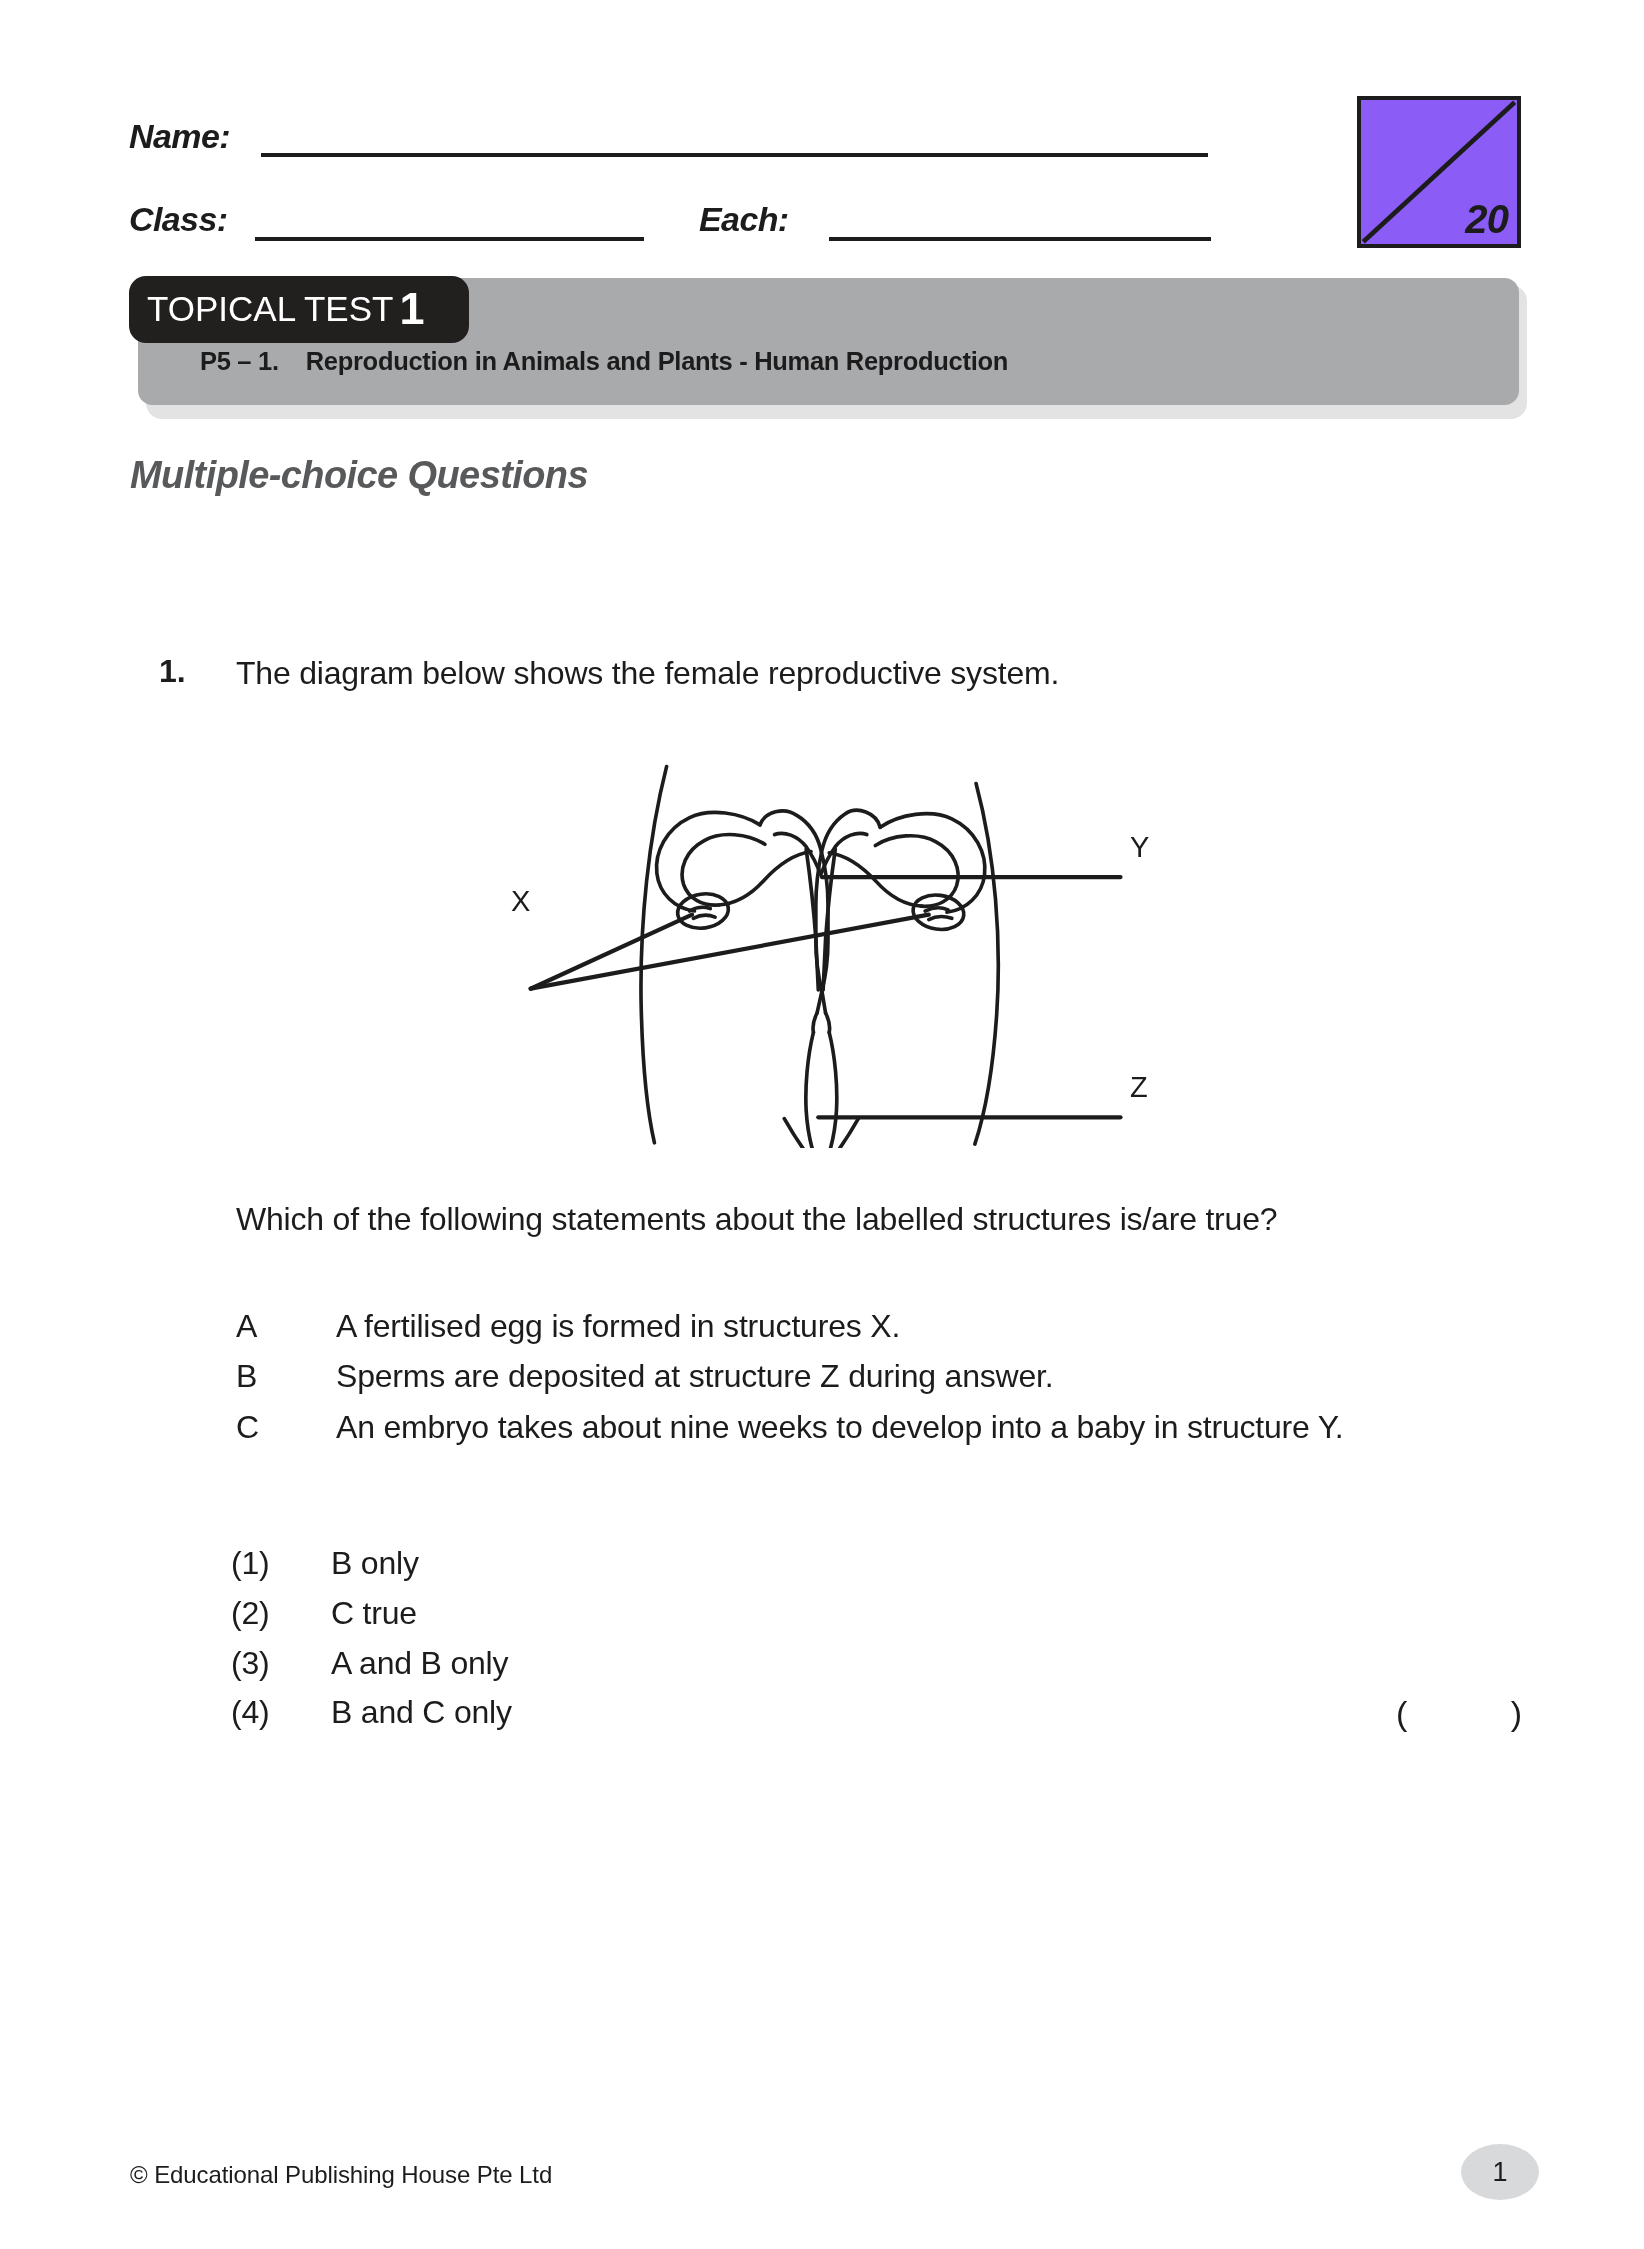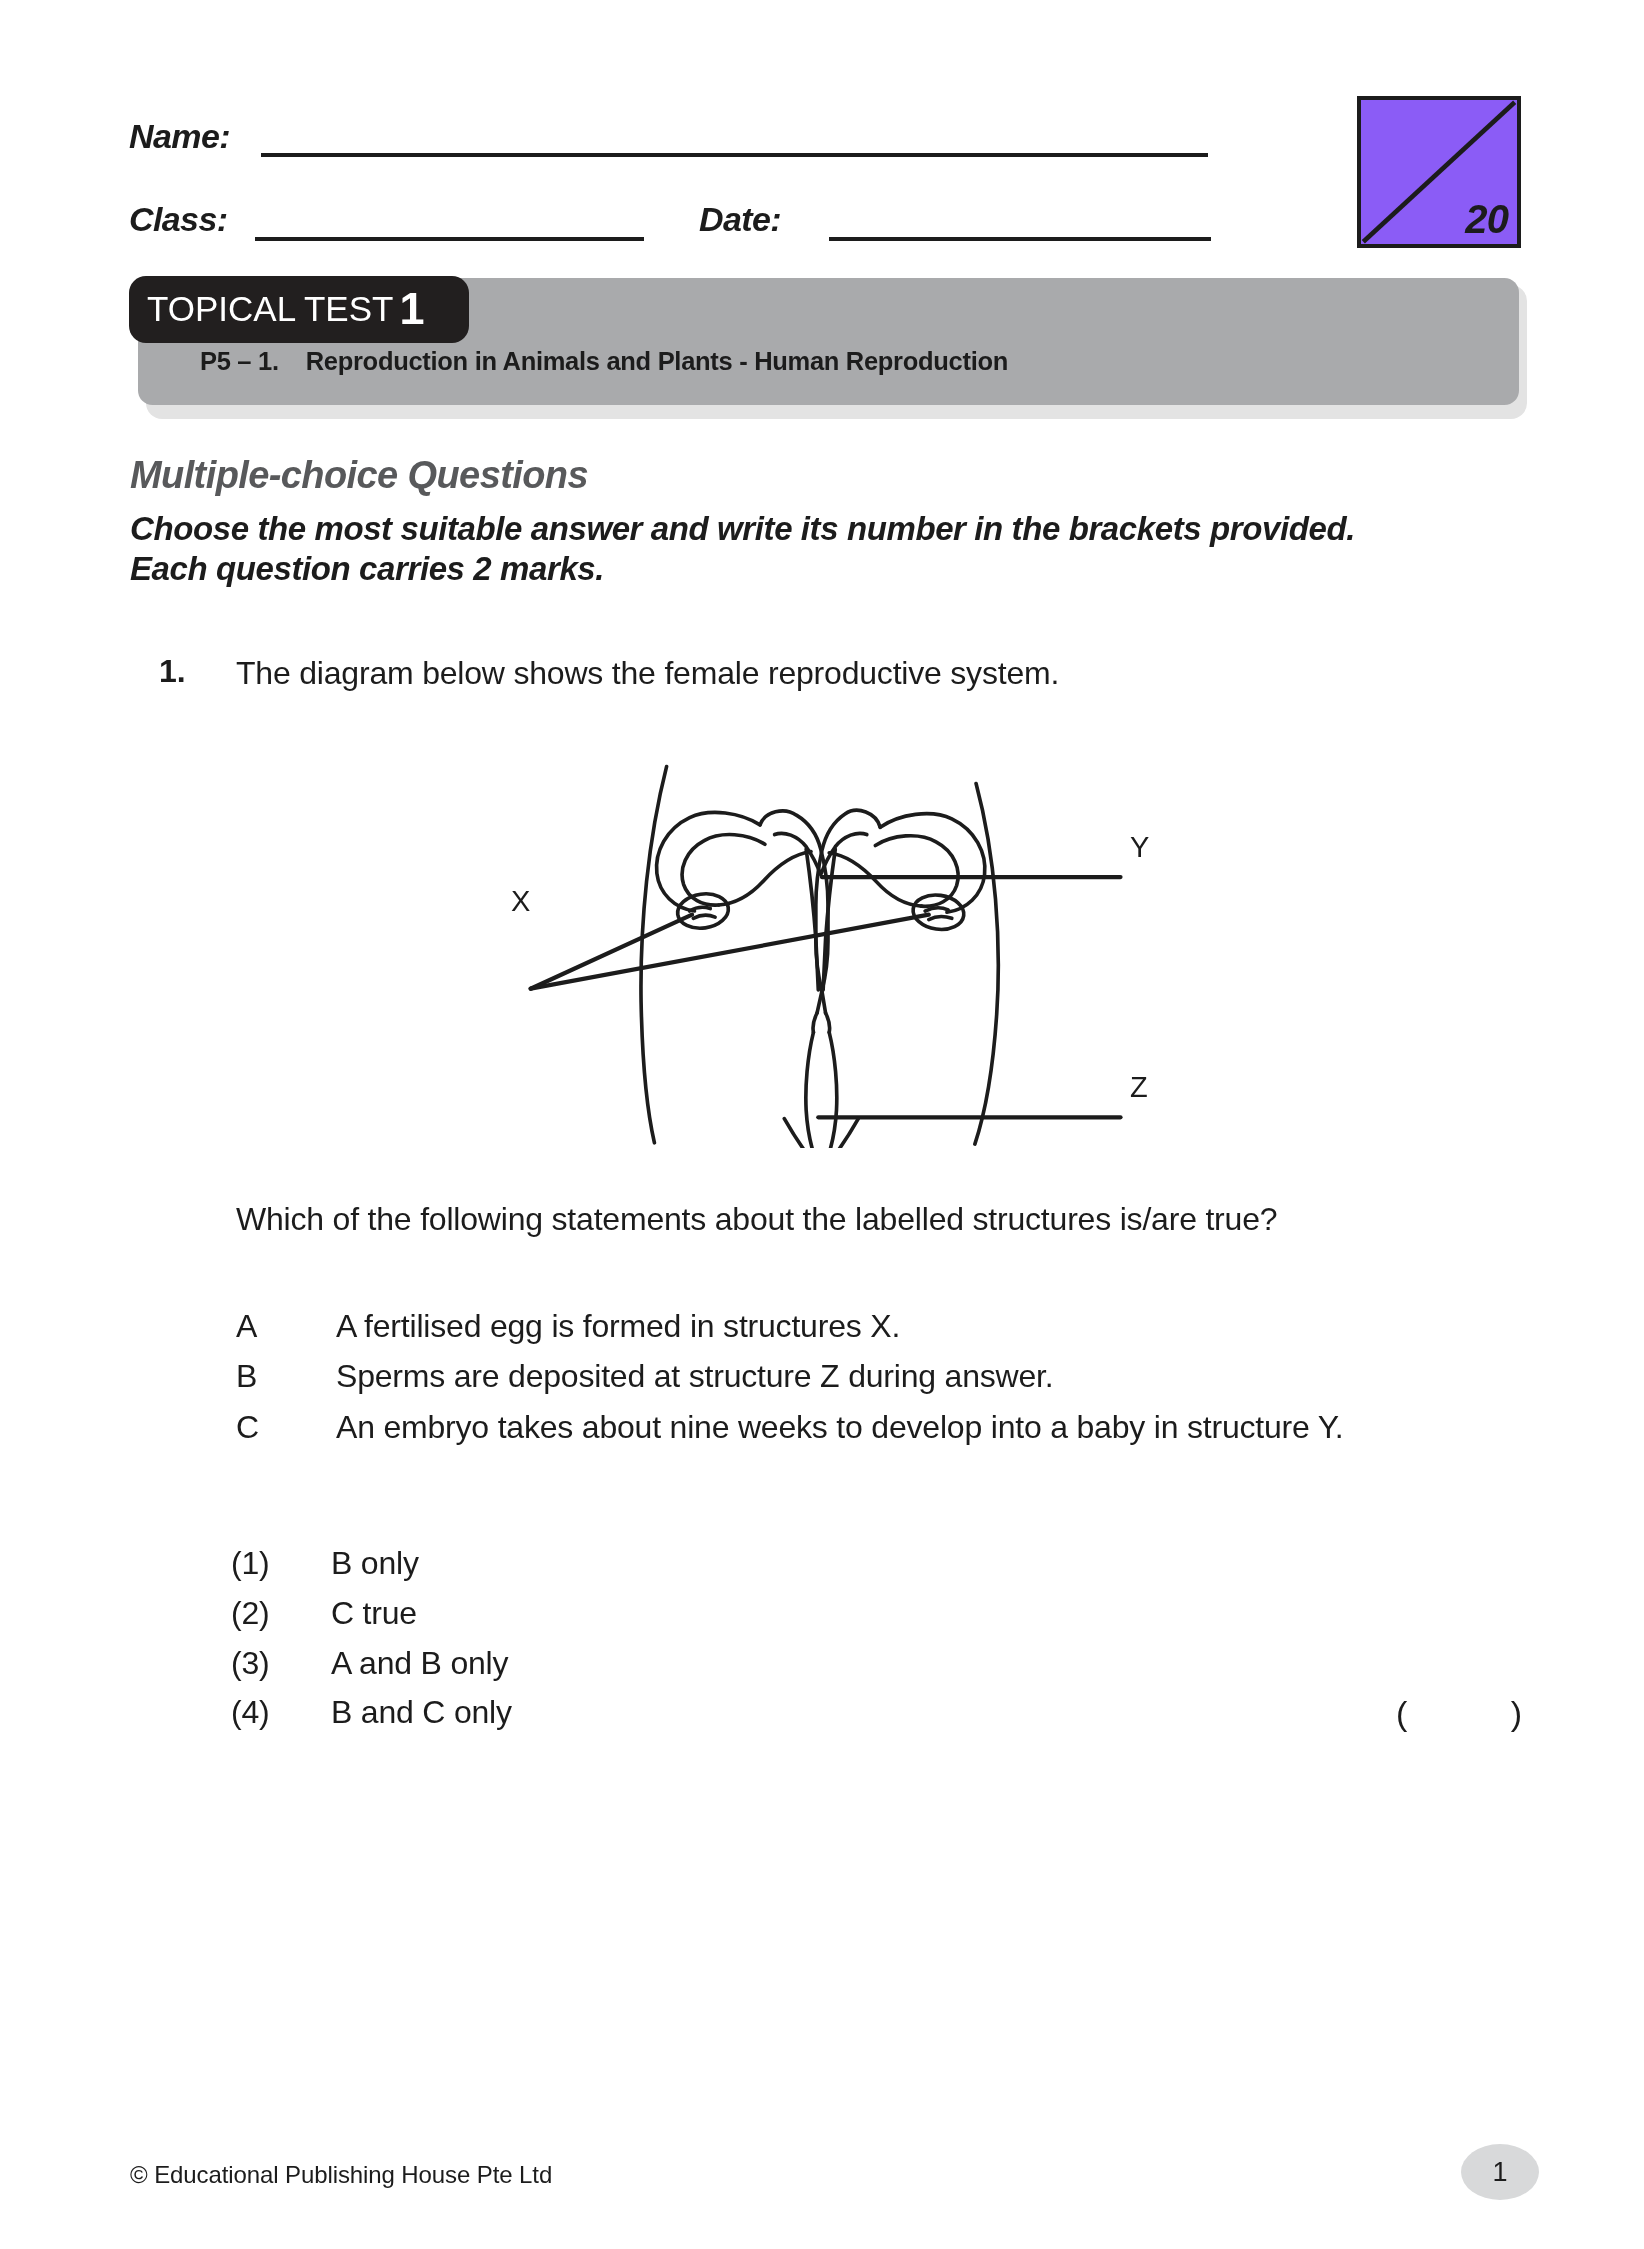--- a/index.html
+++ b/index.html
@@ -216,21 +216,21 @@
 <body>
 
 <div class="page">
 
   <div class="hdr-field" style="left:129px; top:117px;">Name:</div>
   <div class="rule" style="left:261px; top:153px; width:947px;"></div>
 
   <div class="hdr-field" style="left:129px; top:200px;">Class:</div>
   <div class="rule" style="left:255px; top:237px; width:389px;"></div>
 
-  <div class="hdr-field" style="left:699px; top:200px;">Date:</div>
+  <div class="hdr-field" style="left:699px; top:200px;">Each:</div>
   <div class="rule" style="left:829px; top:237px; width:382px;"></div>
 
   <div class="score-box" style="left:1357px; top:96px; width:164px; height:152px;">
     <svg viewBox="0 0 270 250" preserveAspectRatio="none">
       <line x1="4" y1="246" x2="266" y2="4" stroke="#1c1c1c" stroke-width="8"></line>
     </svg>
     <span class="score-num">20</span>
   </div>
 
   <div class="banner-shadow" style="left:146px; top:285px; width:1381px; height:134px;"></div>
@@ -240,21 +240,20 @@
     <span class="banner-tag-main">TOPICAL TEST</span>
     <span class="banner-tag-num">1</span>
   </div>
 
   <div class="banner-sub" style="left:200px; top:347px;">
     <span class="sub-code">P5 – 1.</span><span>Reproduction in Animals and Plants - Human Reproduction</span>
   </div>
 
   <div class="sect-title" style="left:130px; top:454px;">Multiple-choice Questions</div>
 
-  <div class="instructions" style="left:130px; top:509px;">Choose the most suitable answer and write its number in the brackets provided. Each question carries 2 marks.</div>
 
   <div class="q-num" style="left:159px; top:653px;">1.</div>
 
   <div class="q-stem" style="left:236px; top:653px;">The diagram below shows the female reproductive system.</div>
 
   <div class="diagram" style="left:510px; top:759px; width:619px; height:389px;">
     <svg width="619" height="389" viewBox="0 0 1020 640">
       <g fill="none" stroke="#1c1c1c" stroke-width="6" stroke-linecap="round" stroke-linejoin="round">
 
         <path d="M 258 12 C 228 130 214 270 216 400 C 218 500 226 580 238 632"></path>

